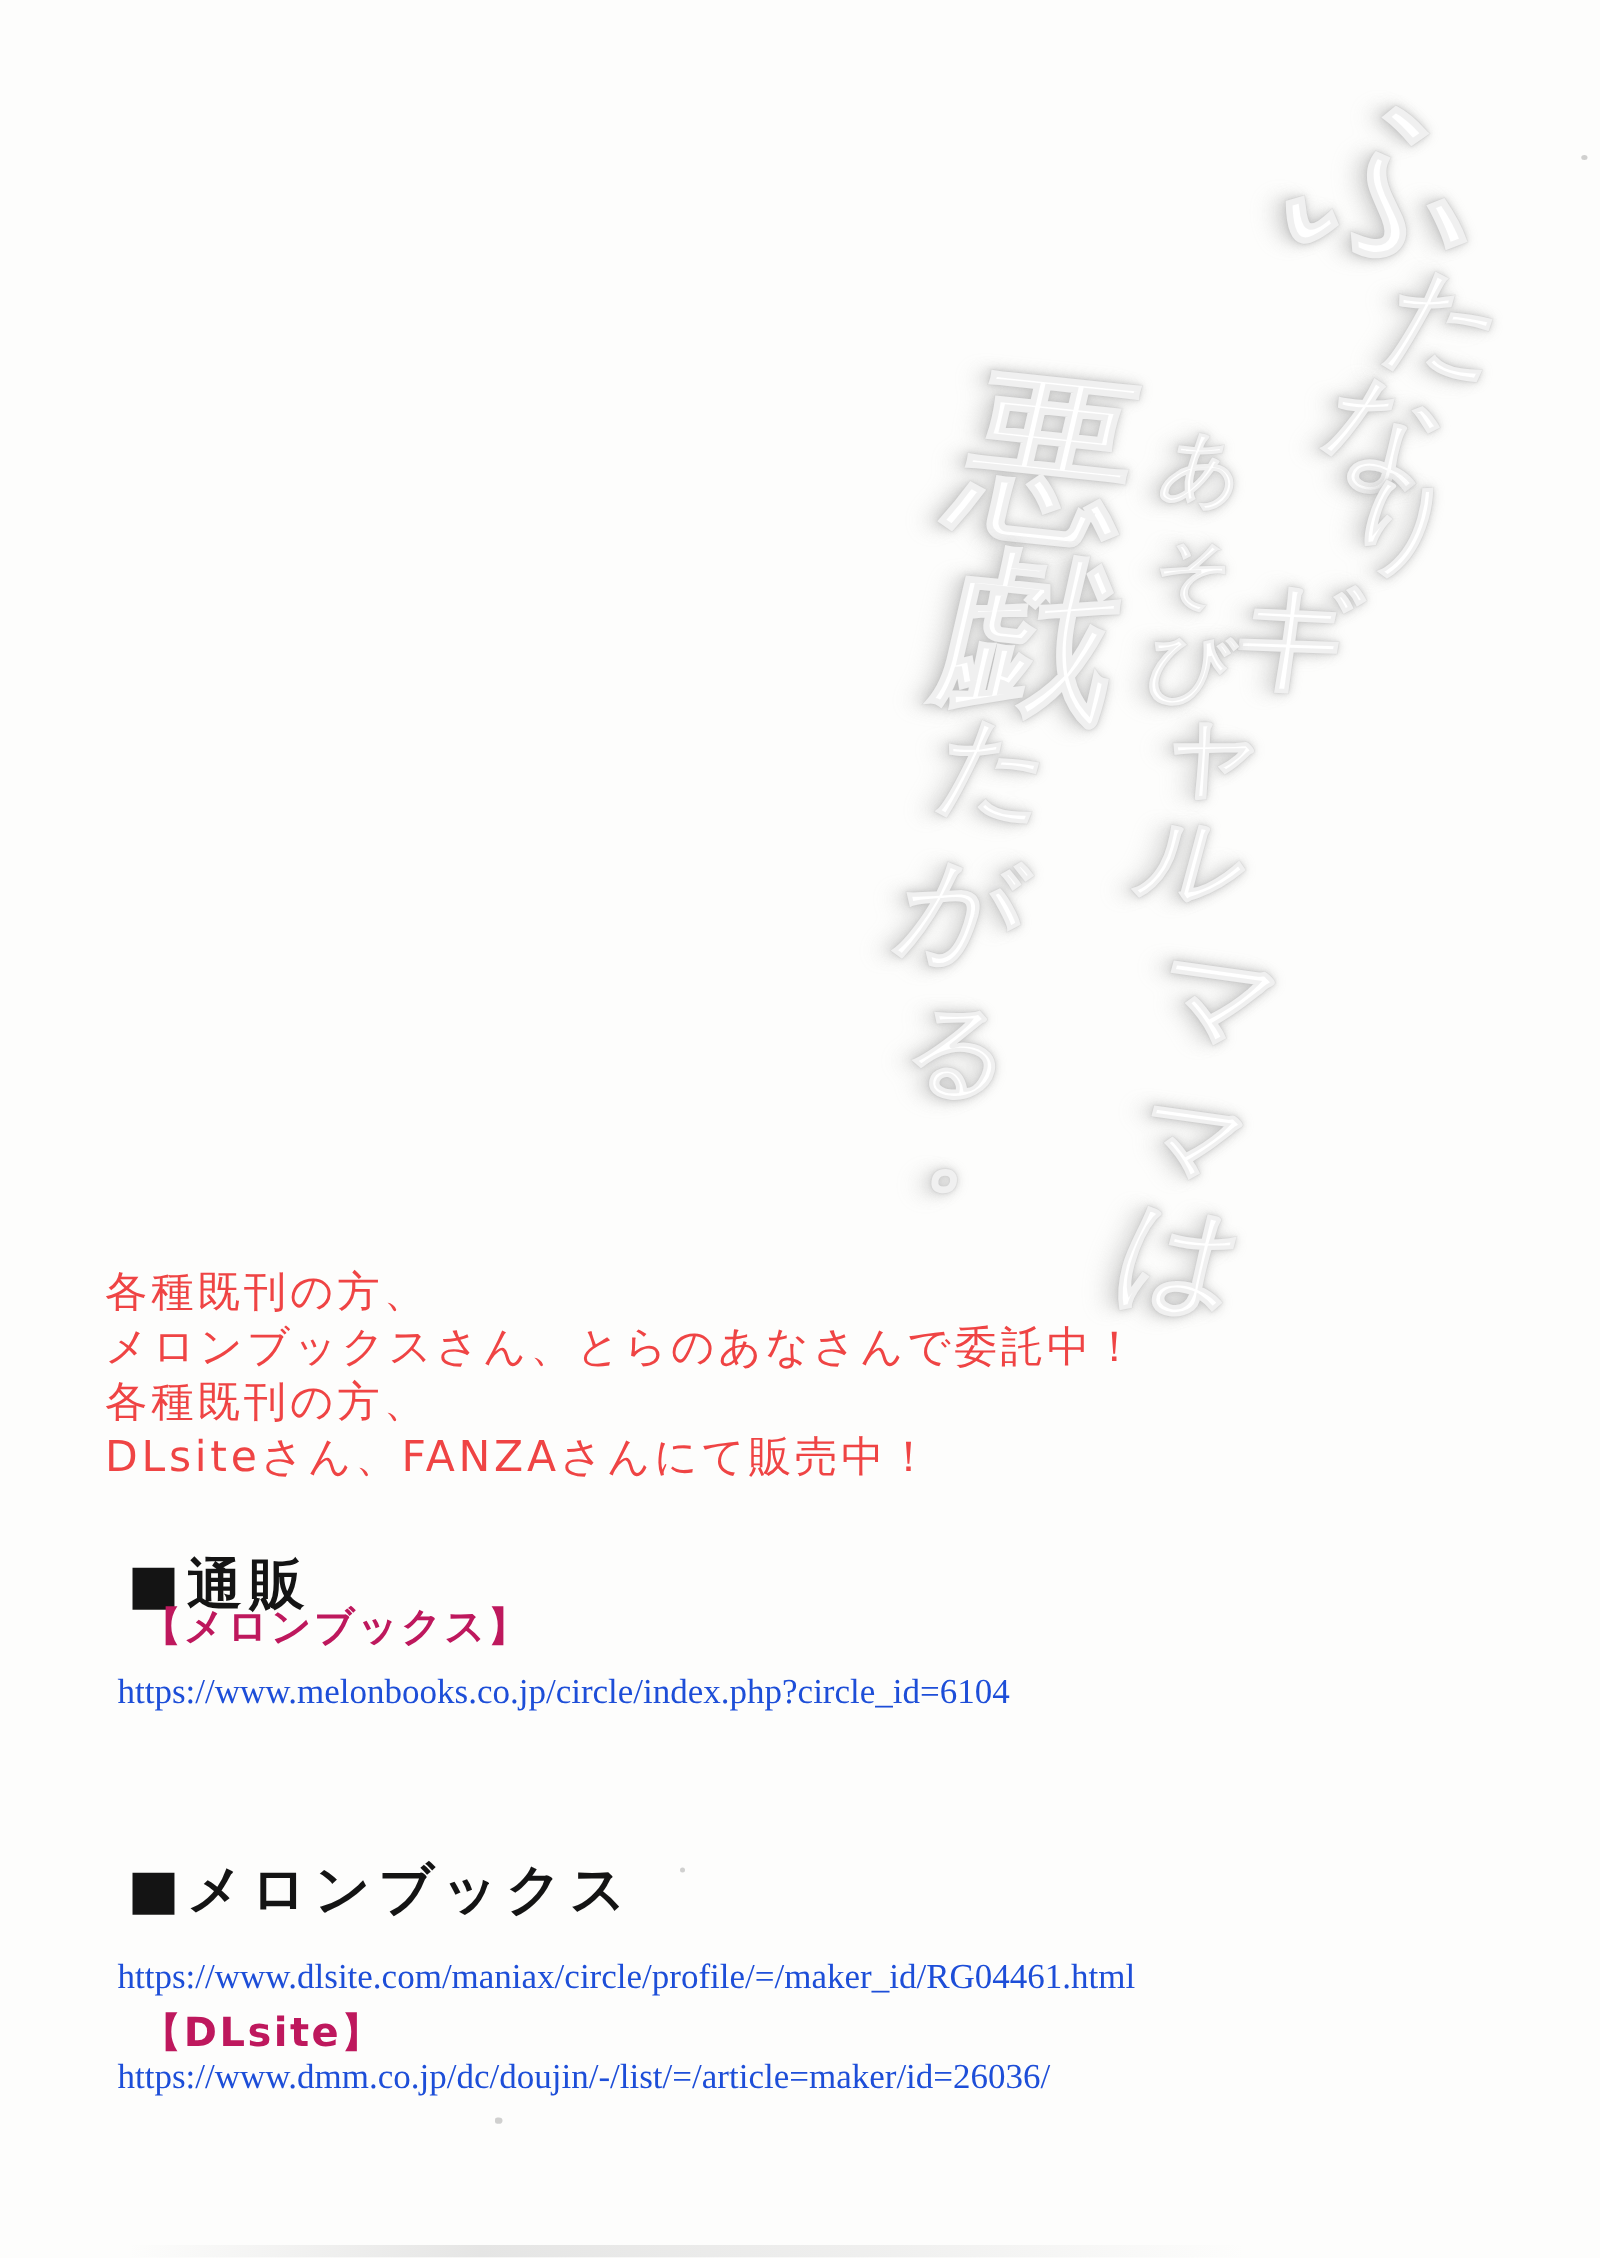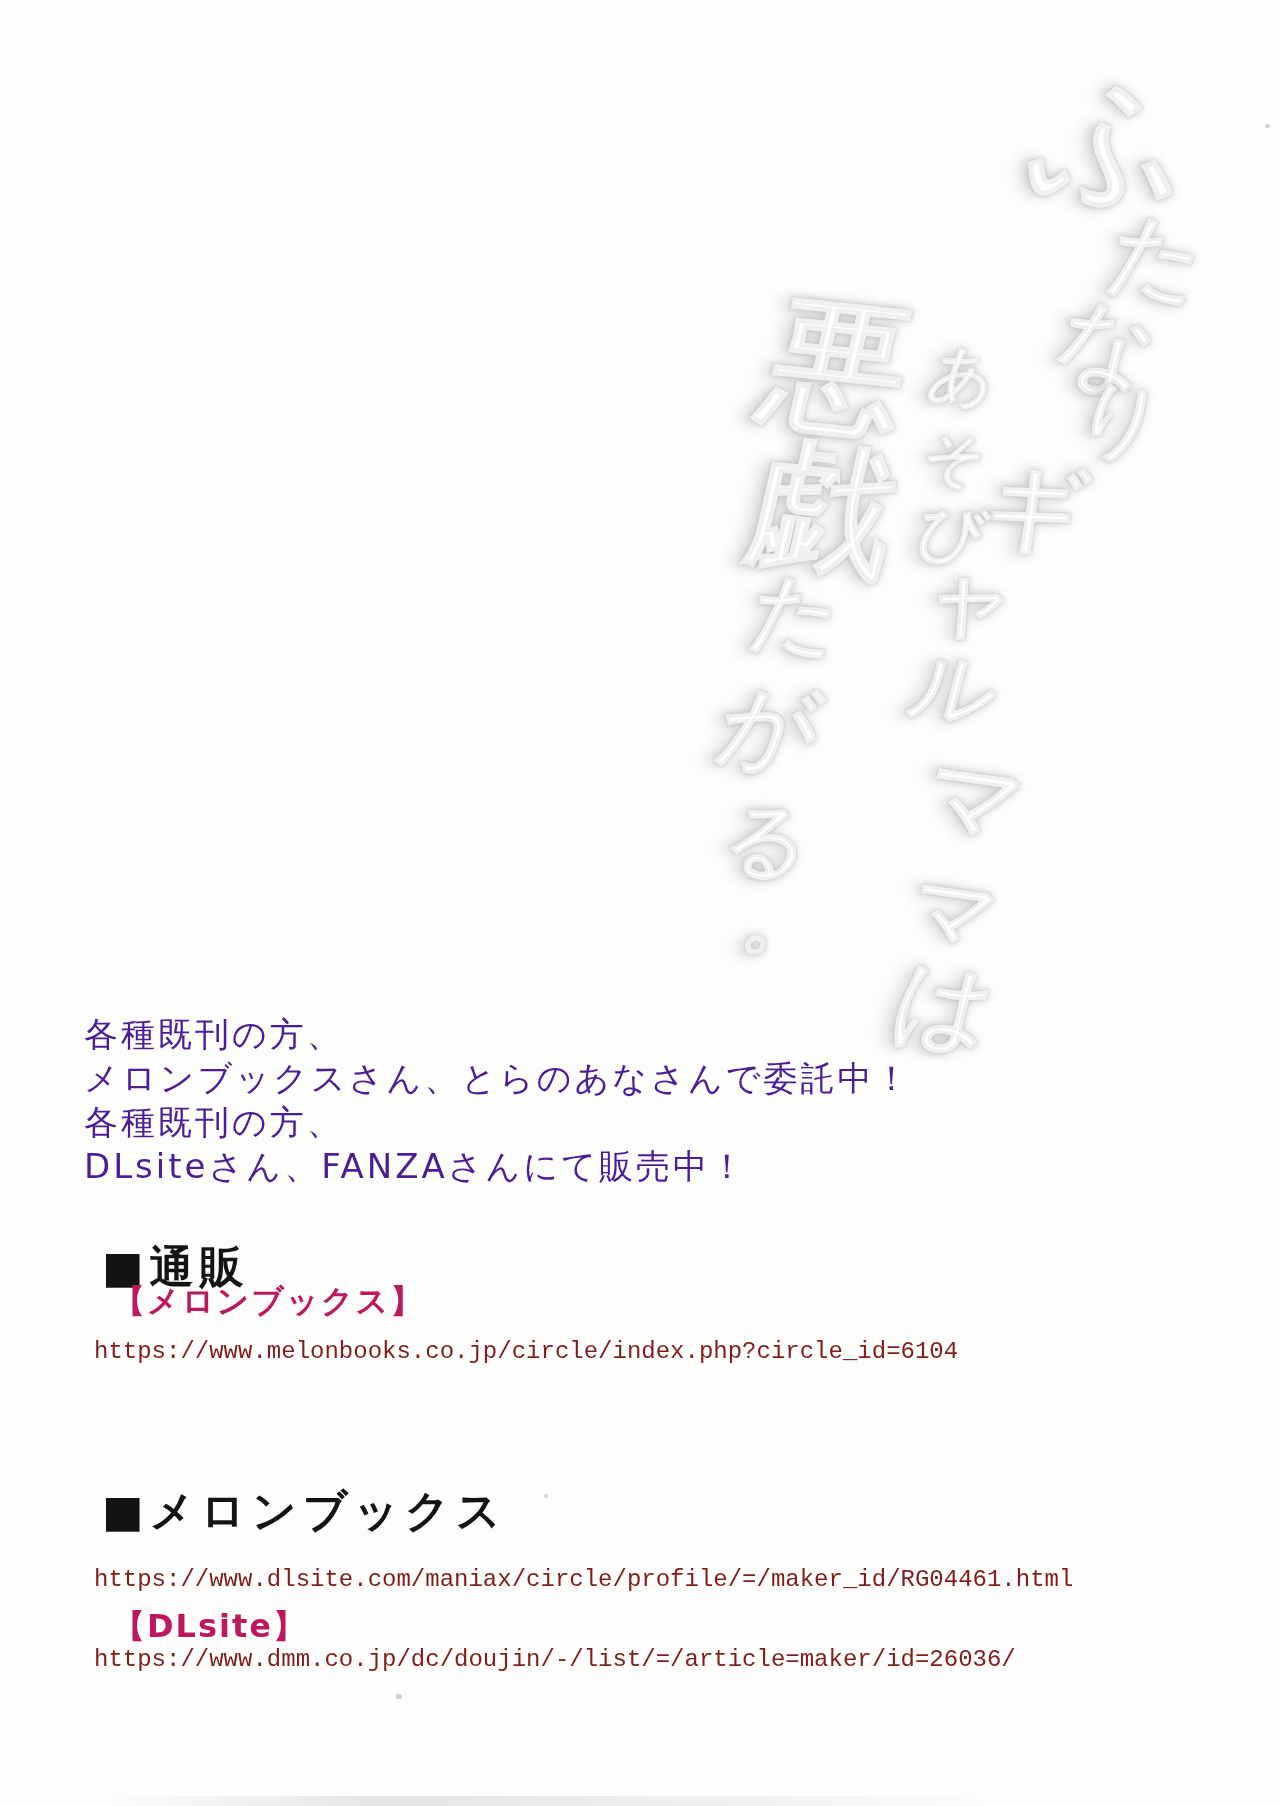--- a/index.html
+++ b/index.html
@@ -27,34 +27,34 @@
       0 0 3px rgba(185,185,185,.55),
       0 0 9px rgba(165,165,165,.45),
       -7px 1px 12px rgba(170,170,170,.30),
       -14px 2px 16px rgba(180,180,180,.18);
     -webkit-text-stroke:1px rgba(205,205,205,.30);
   }
   
   .intro{
     position:absolute;left:84px;top:1012px;
     font-size:34px;line-height:44px;letter-spacing:3px;
-    font-weight:500;color:#4c1d95;white-space:nowrap;
+    font-weight:500;color:#ef4444;white-space:nowrap;
   }
   .sec-heading{
     position:absolute;left:102px;
     font-size:44px;letter-spacing:6px;font-weight:700;color:#141414;white-space:nowrap;
   }
   .shop-label{
     position:absolute;left:80px;
     font-size:32px;letter-spacing:2px;font-weight:600;color:#be185d;white-space:nowrap;margin-left:33px;
   }
   .shop-url{
     position:absolute;left:94px;
-    font-family:Liberation Mono, monospace;
-    font-size:24px;letter-spacing:0px;color:#7f1d1d;white-space:nowrap;
+    font-family:Liberation Serif, serif;
+    font-size:28px;letter-spacing:0px;color:#1d4ed8;white-space:nowrap;
   }
 </style>
 </head>
 <body>
 
 <div class="page">
 
   <div>
 
     <span class="wm-ch" style="left:1118px;top:140px;font-size:150px;--r:10deg">ふ</span>

